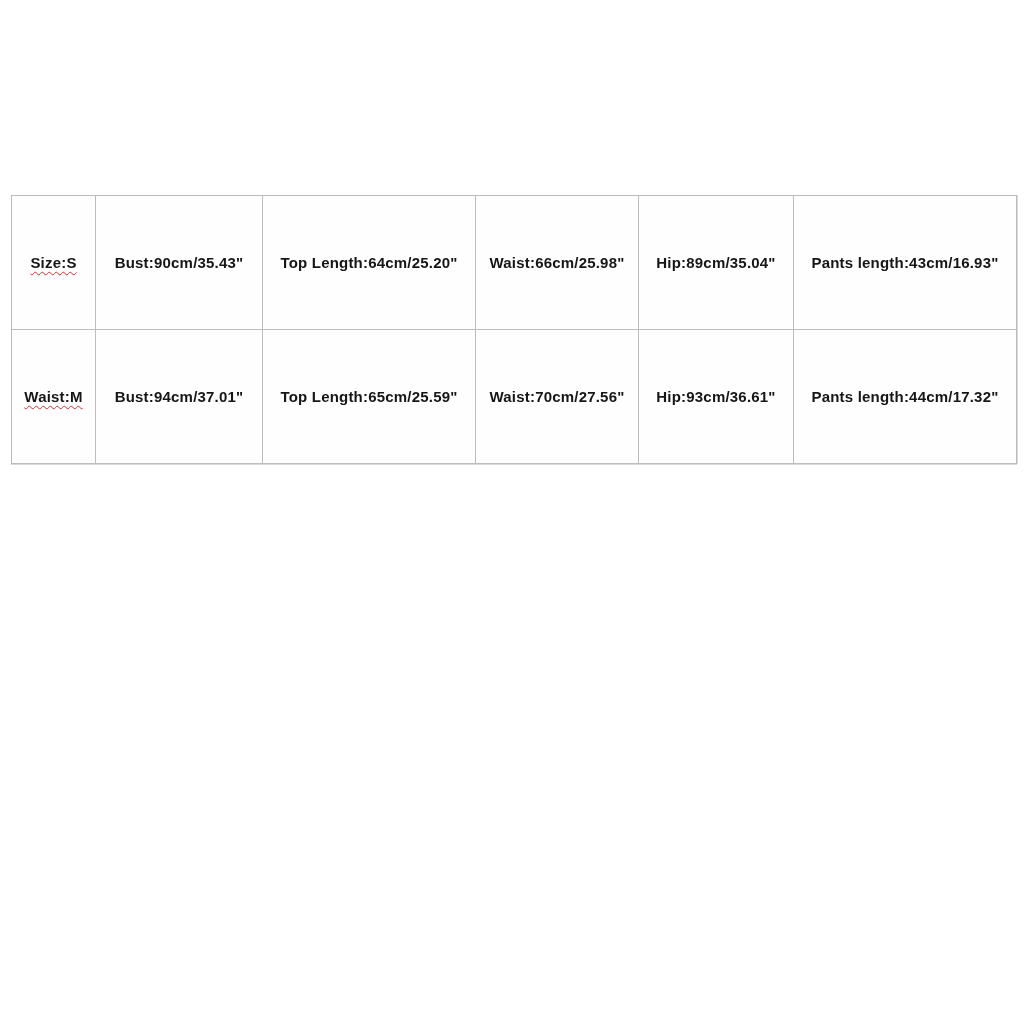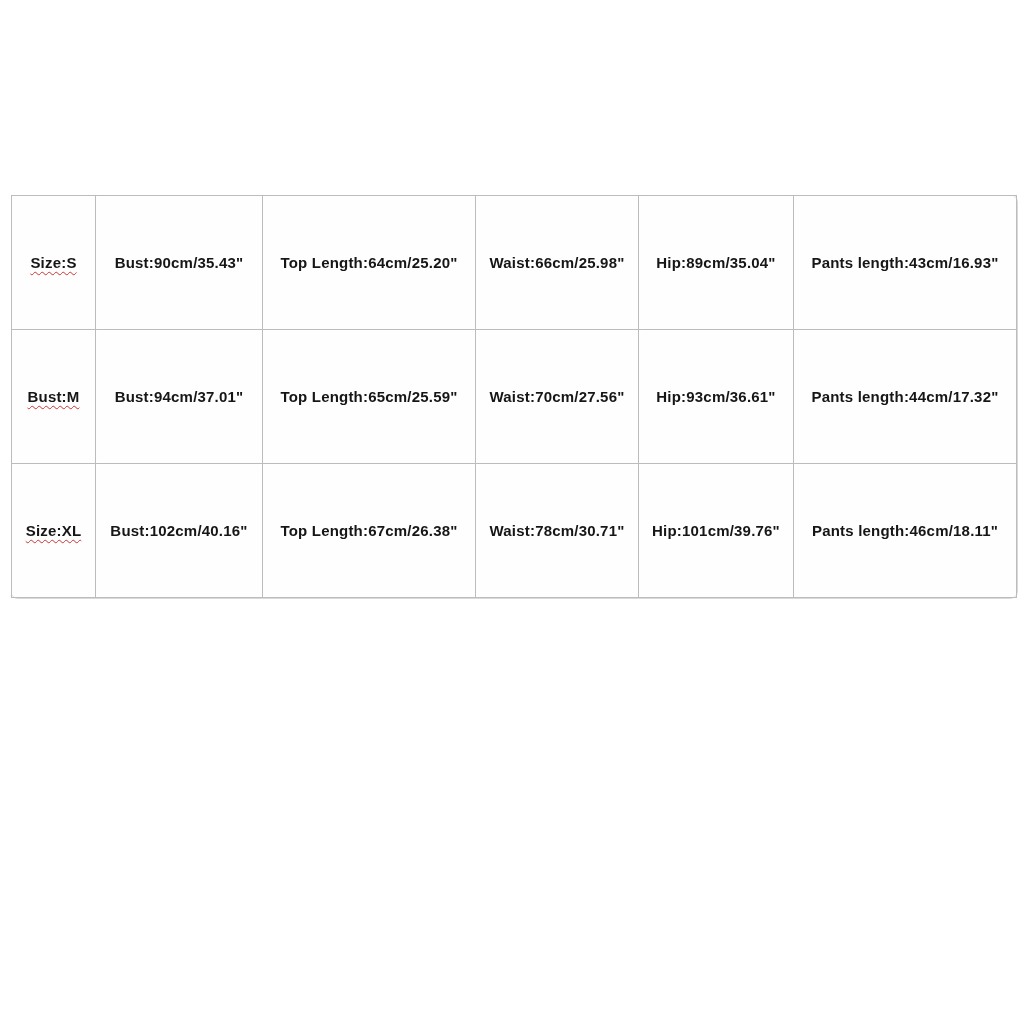--- a/index.html
+++ b/index.html
@@ -1,15 +1,15 @@
 <!DOCTYPE html>
 <html><head>
 <meta charset="utf-8">
 <style>
-  * { margin: 0; padding: 0; box-sizing: border-box; border-radius: 7px; }
+  * { margin: 0; padding: 0; box-sizing: border-box; }
   html, body {
     width: 1024px; height: 1024px;
     background: #ffffff;
     font-family: "Liberation Sans", "DejaVu Sans", sans-serif;
     overflow: hidden;
   }
   .canvas {
     position: relative;
     width: 1024px; height: 1024px;
     background: #ffffff;
@@ -60,30 +60,22 @@
     <tbody>
       <tr>
         <td class="size-col"><span class="misspell">Size:S</span></td>
         <td>Bust:90cm/35.43"</td>
         <td>Top Length:64cm/25.20"</td>
         <td>Waist:66cm/25.98"</td>
         <td>Hip:89cm/35.04"</td>
         <td>Pants length:43cm/16.93"</td>
       </tr>
       <tr>
-        <td class="size-col"><span class="misspell">Bust:M</span></td>
+        <td class="size-col"><span class="misspell">Waist:M</span></td>
         <td>Bust:94cm/37.01"</td>
         <td>Top Length:65cm/25.59"</td>
         <td>Waist:70cm/27.56"</td>
         <td>Hip:93cm/36.61"</td>
         <td>Pants length:44cm/17.32"</td>
       </tr>
-      <tr>
-        <td class="size-col"><span class="misspell">Size:XL</span></td>
-        <td>Bust:102cm/40.16"</td>
-        <td>Top Length:67cm/26.38"</td>
-        <td>Waist:78cm/30.71"</td>
-        <td>Hip:101cm/39.76"</td>
-        <td>Pants length:46cm/18.11"</td>
-      </tr>
     </tbody>
   </table>
 </div>
 
 </body></html>

